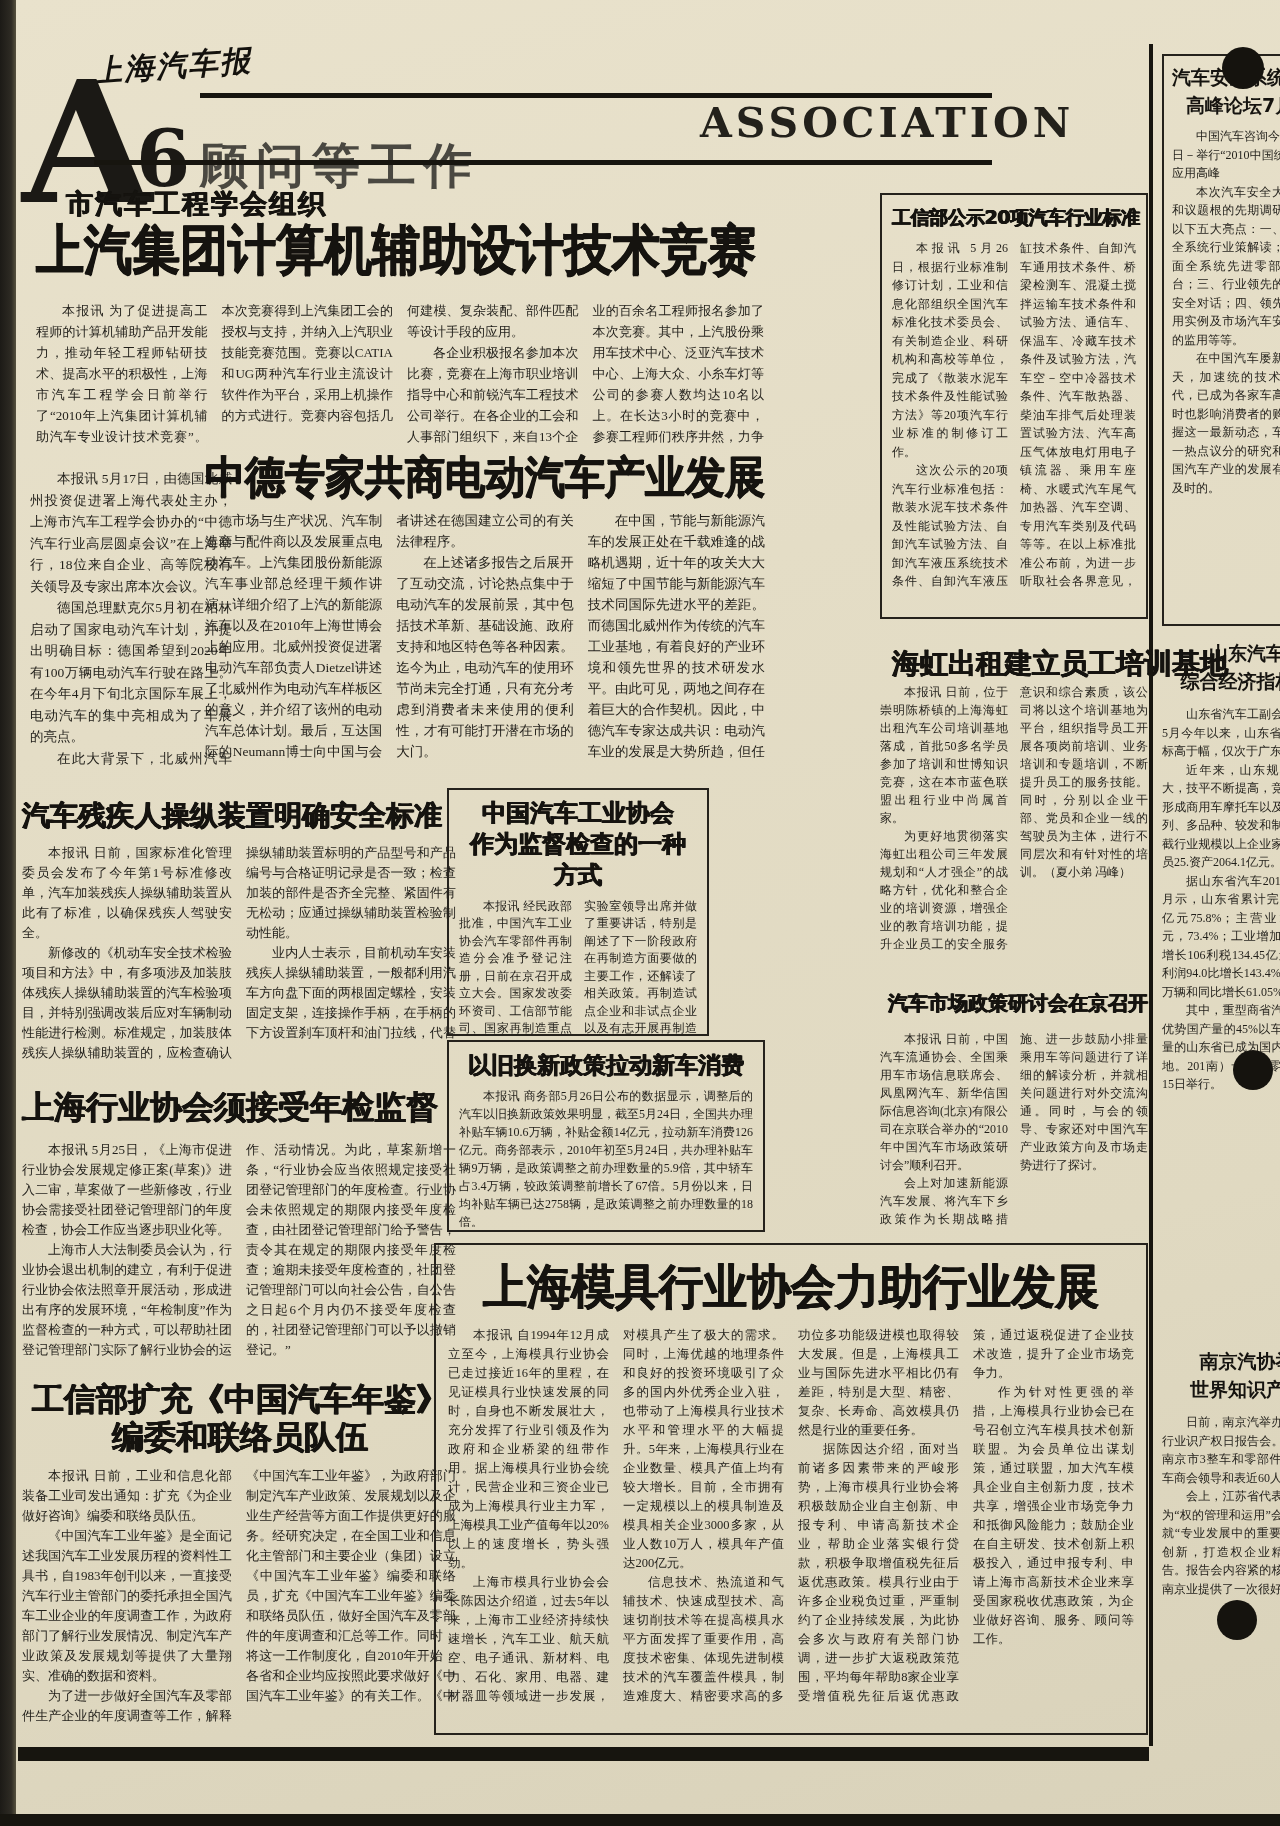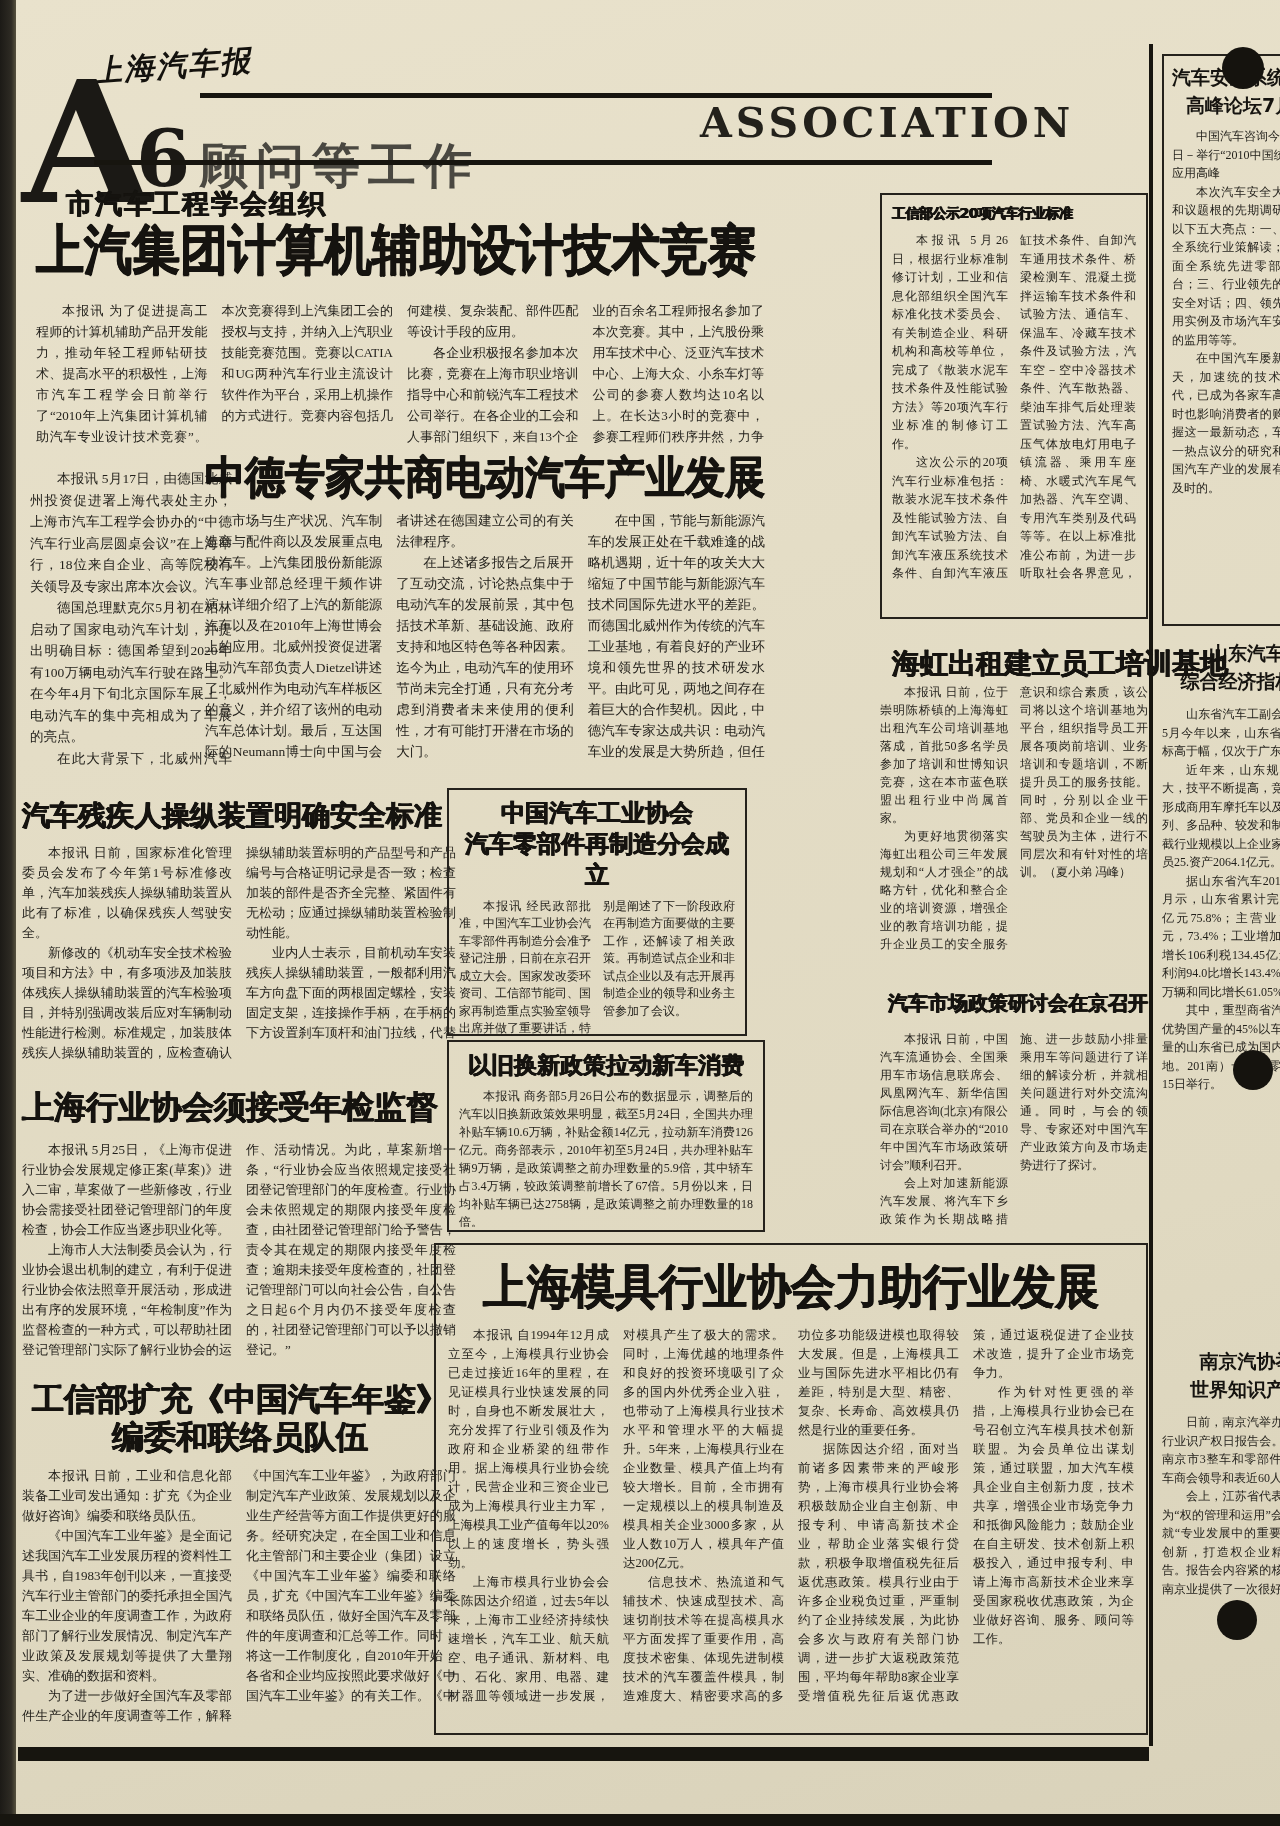--- a/index.html
+++ b/index.html
@@ -79,43 +79,43 @@
     <div>工信部扩充《中国汽车年鉴》</div>
     <div>编委和联络员队伍</div>
   </div>
   <div class="abs btext cols" style="left:22px;top:1466px;width:434px;height:272px;column-count:2;column-gap:14px;font-size:13px;line-height:20px;">
       <p>本报讯 日前，工业和信息化部装备工业司发出通知：扩充《为企业做好咨询》编委和联络员队伍。</p>
       <p>《中国汽车工业年鉴》是全面记述我国汽车工业发展历程的资料性工具书，自1983年创刊以来，一直接受汽车行业主管部门的委托承担全国汽车工业企业的年度调查工作，为政府部门了解行业发展情况、制定汽车产业政策及发展规划等提供了大量翔实、准确的数据和资料。</p>
       <p>为了进一步做好全国汽车及零部件生产企业的年度调查等工作，解释《中国汽车工业年鉴》，为政府部门制定汽车产业政策、发展规划以及企业生产经营等方面工作提供更好的服务。经研究决定，在全国工业和信息化主管部门和主要企业（集团）设立《中国汽车工业年鉴》编委和联络员，扩充《中国汽车工业年鉴》编委和联络员队伍，做好全国汽车及零部件的年度调查和汇总等工作。同时，将这一工作制度化，自2010年开始，各省和企业均应按照此要求做好《中国汽车工业年鉴》的有关工作。《中国汽车工业年鉴》的有关工作由中国汽车技术研究中心承担。</p>
     </div>
 
   <div class="abs box" style="left:880px;top:193px;width:268px;height:426px;padding:10px;box-sizing:border-box;">
-    <div class="hl heavy" style="font-size:14px;letter-spacing:-0.5px;white-space:nowrap;margin-bottom:8px;">工信部公示20项汽车行业标准</div>
+    <div class="hl heavy" style="font-size:19px;letter-spacing:-0.5px;white-space:nowrap;margin-bottom:8px;">工信部公示20项汽车行业标准</div>
     <div class="btext cols" style="column-count:2;column-gap:12px;height:366px;font-size:12px;line-height:18.5px;">
         <p>本报讯 5月26日，根据行业标准制修订计划，工业和信息化部组织全国汽车标准化技术委员会、有关制造企业、科研机构和高校等单位，完成了《散装水泥车技术条件及性能试验方法》等20项汽车行业标准的制修订工作。</p>
         <p>这次公示的20项汽车行业标准包括：散装水泥车技术条件及性能试验方法、自卸汽车试验方法、自卸汽车液压系统技术条件、自卸汽车液压缸技术条件、自卸汽车通用技术条件、桥梁检测车、混凝土搅拌运输车技术条件和试验方法、通信车、保温车、冷藏车技术条件及试验方法，汽车空－空中冷器技术条件、汽车散热器、柴油车排气后处理装置试验方法、汽车高压气体放电灯用电子镇流器、乘用车座椅、水暖式汽车尾气加热器、汽车空调、专用汽车类别及代码等等。在以上标准批准公布前，为进一步听取社会各界意见，工业和信息化部特予以公示，反馈意见截止日期为2010年6月10日。</p>
       </div>
   </div>
 
   <div class="abs hl heavy" style="left:892px;top:645px;font-size:28px;white-space:nowrap;">海虹出租建立员工培训基地</div>
   <div class="abs btext cols" style="left:880px;top:683px;width:268px;height:282px;column-count:2;column-gap:12px;font-size:12px;line-height:18px;">
       <p>本报讯 日前，位于崇明陈桥镇的上海海虹出租汽车公司培训基地落成，首批50多名学员参加了培训和世博知识竞赛，这在本市蓝色联盟出租行业中尚属首家。</p>
       <p>为更好地贯彻落实海虹出租公司三年发展规划和“人才强企”的战略方针，优化和整合企业的培训资源，增强企业的教育培训功能，提升企业员工的安全服务意识和综合素质，该公司将以这个培训基地为平台，组织指导员工开展各项岗前培训、业务培训和专题培训，不断提升员工的服务技能。同时，分别以企业干部、党员和企业一线的驾驶员为主体，进行不同层次和有针对性的培训。（夏小弟 冯峰）</p>
     </div>
 
   <div class="abs hl heavy" style="left:888px;top:990px;font-size:20px;white-space:nowrap;">汽车市场政策研讨会在京召开</div>
   <div class="abs btext cols" style="left:880px;top:1030px;width:268px;height:200px;column-count:2;column-gap:12px;font-size:12px;line-height:18px;">
       <p>本报讯 日前，中国汽车流通协会、全国乘用车市场信息联席会、凤凰网汽车、新华信国际信息咨询(北京)有限公司在京联合举办的“2010年中国汽车市场政策研讨会”顺利召开。</p>
       <p>会上对加速新能源汽车发展、将汽车下乡政策作为长期战略措施、进一步鼓励小排量乘用车等问题进行了详细的解读分析，并就相关问题进行对外交流沟通。同时，与会的领导、专家还对中国汽车产业政策方向及市场走势进行了探讨。</p>
     </div>
 
-  <div class="abs box" style="left:447px;top:788px;width:300px;height:248px;padding:8px 10px;box-sizing:border-box;">
+  <div class="abs box" style="left:447px;top:788px;width:262px;height:248px;padding:8px 10px;box-sizing:border-box;">
     <div class="hl heavy ctr" style="font-size:24px;line-height:1.3;">
       <div>中国汽车工业协会</div>
-      <div>汽车零部件再制造分会成立</div>
+      <div>作为监督检查的一种方式</div>
     </div>
     <div class="btext cols" style="column-count:2;column-gap:12px;height:156px;margin-top:6px;font-size:12px;line-height:17.5px;">
         <p>本报讯 经民政部批准，中国汽车工业协会汽车零部件再制造分会准予登记注册，日前在京召开成立大会。国家发改委环资司、工信部节能司、国家再制造重点实验室领导出席并做了重要讲话，特别是阐述了下一阶段政府在再制造方面要做的主要工作，还解读了相关政策。再制造试点企业和非试点企业以及有志开展再制造企业的领导和业务主管参加了会议。</p>
       </div>
   </div>
 
   <div class="abs box" style="left:447px;top:1040px;width:318px;height:192px;padding:8px 10px;box-sizing:border-box;">
     <div class="hl heavy ctr" style="font-size:23px;white-space:nowrap;">以旧换新政策拉动新车消费</div>
     <div class="btext" style="height:140px;margin-top:6px;font-size:12px;line-height:18px;overflow:hidden;">
         <p>本报讯 商务部5月26日公布的数据显示，调整后的汽车以旧换新政策效果明显，截至5月24日，全国共办理补贴车辆10.6万辆，补贴金额14亿元，拉动新车消费126亿元。商务部表示，2010年初至5月24日，共办理补贴车辆9万辆，是政策调整之前办理数量的5.9倍，其中轿车占3.4万辆，较政策调整前增长了67倍。5月份以来，日均补贴车辆已达2758辆，是政策调整之前办理数量的18倍。</p>

